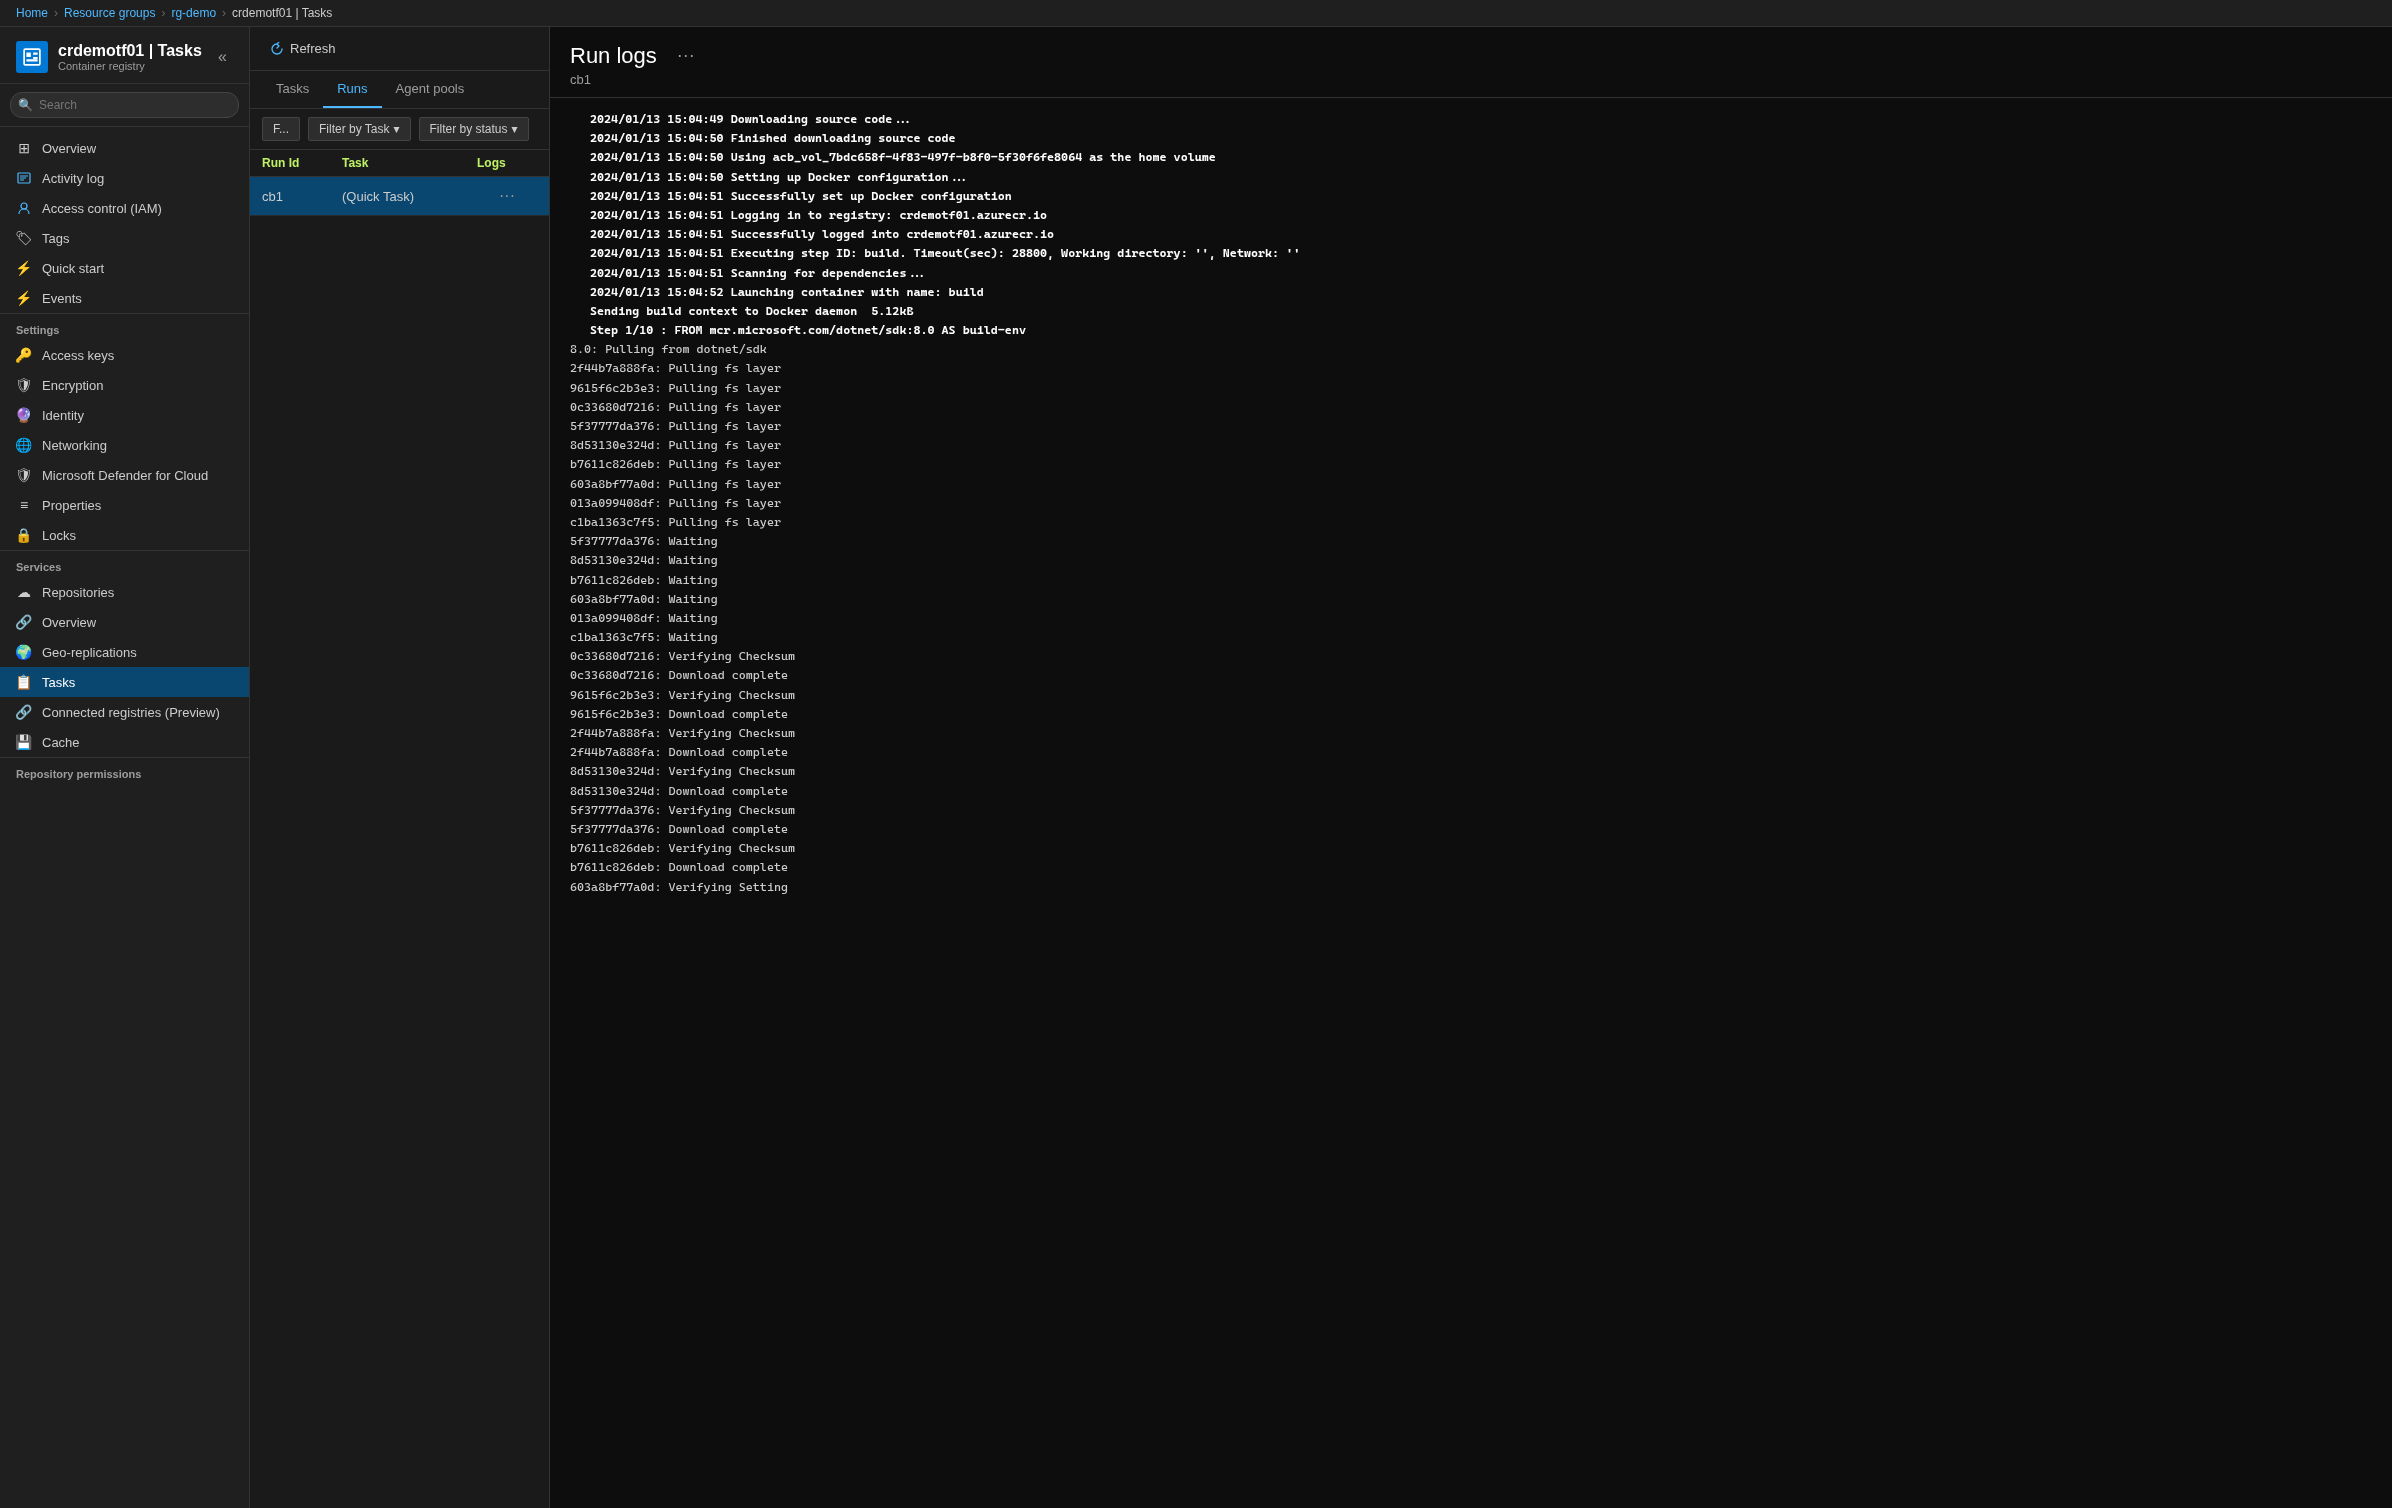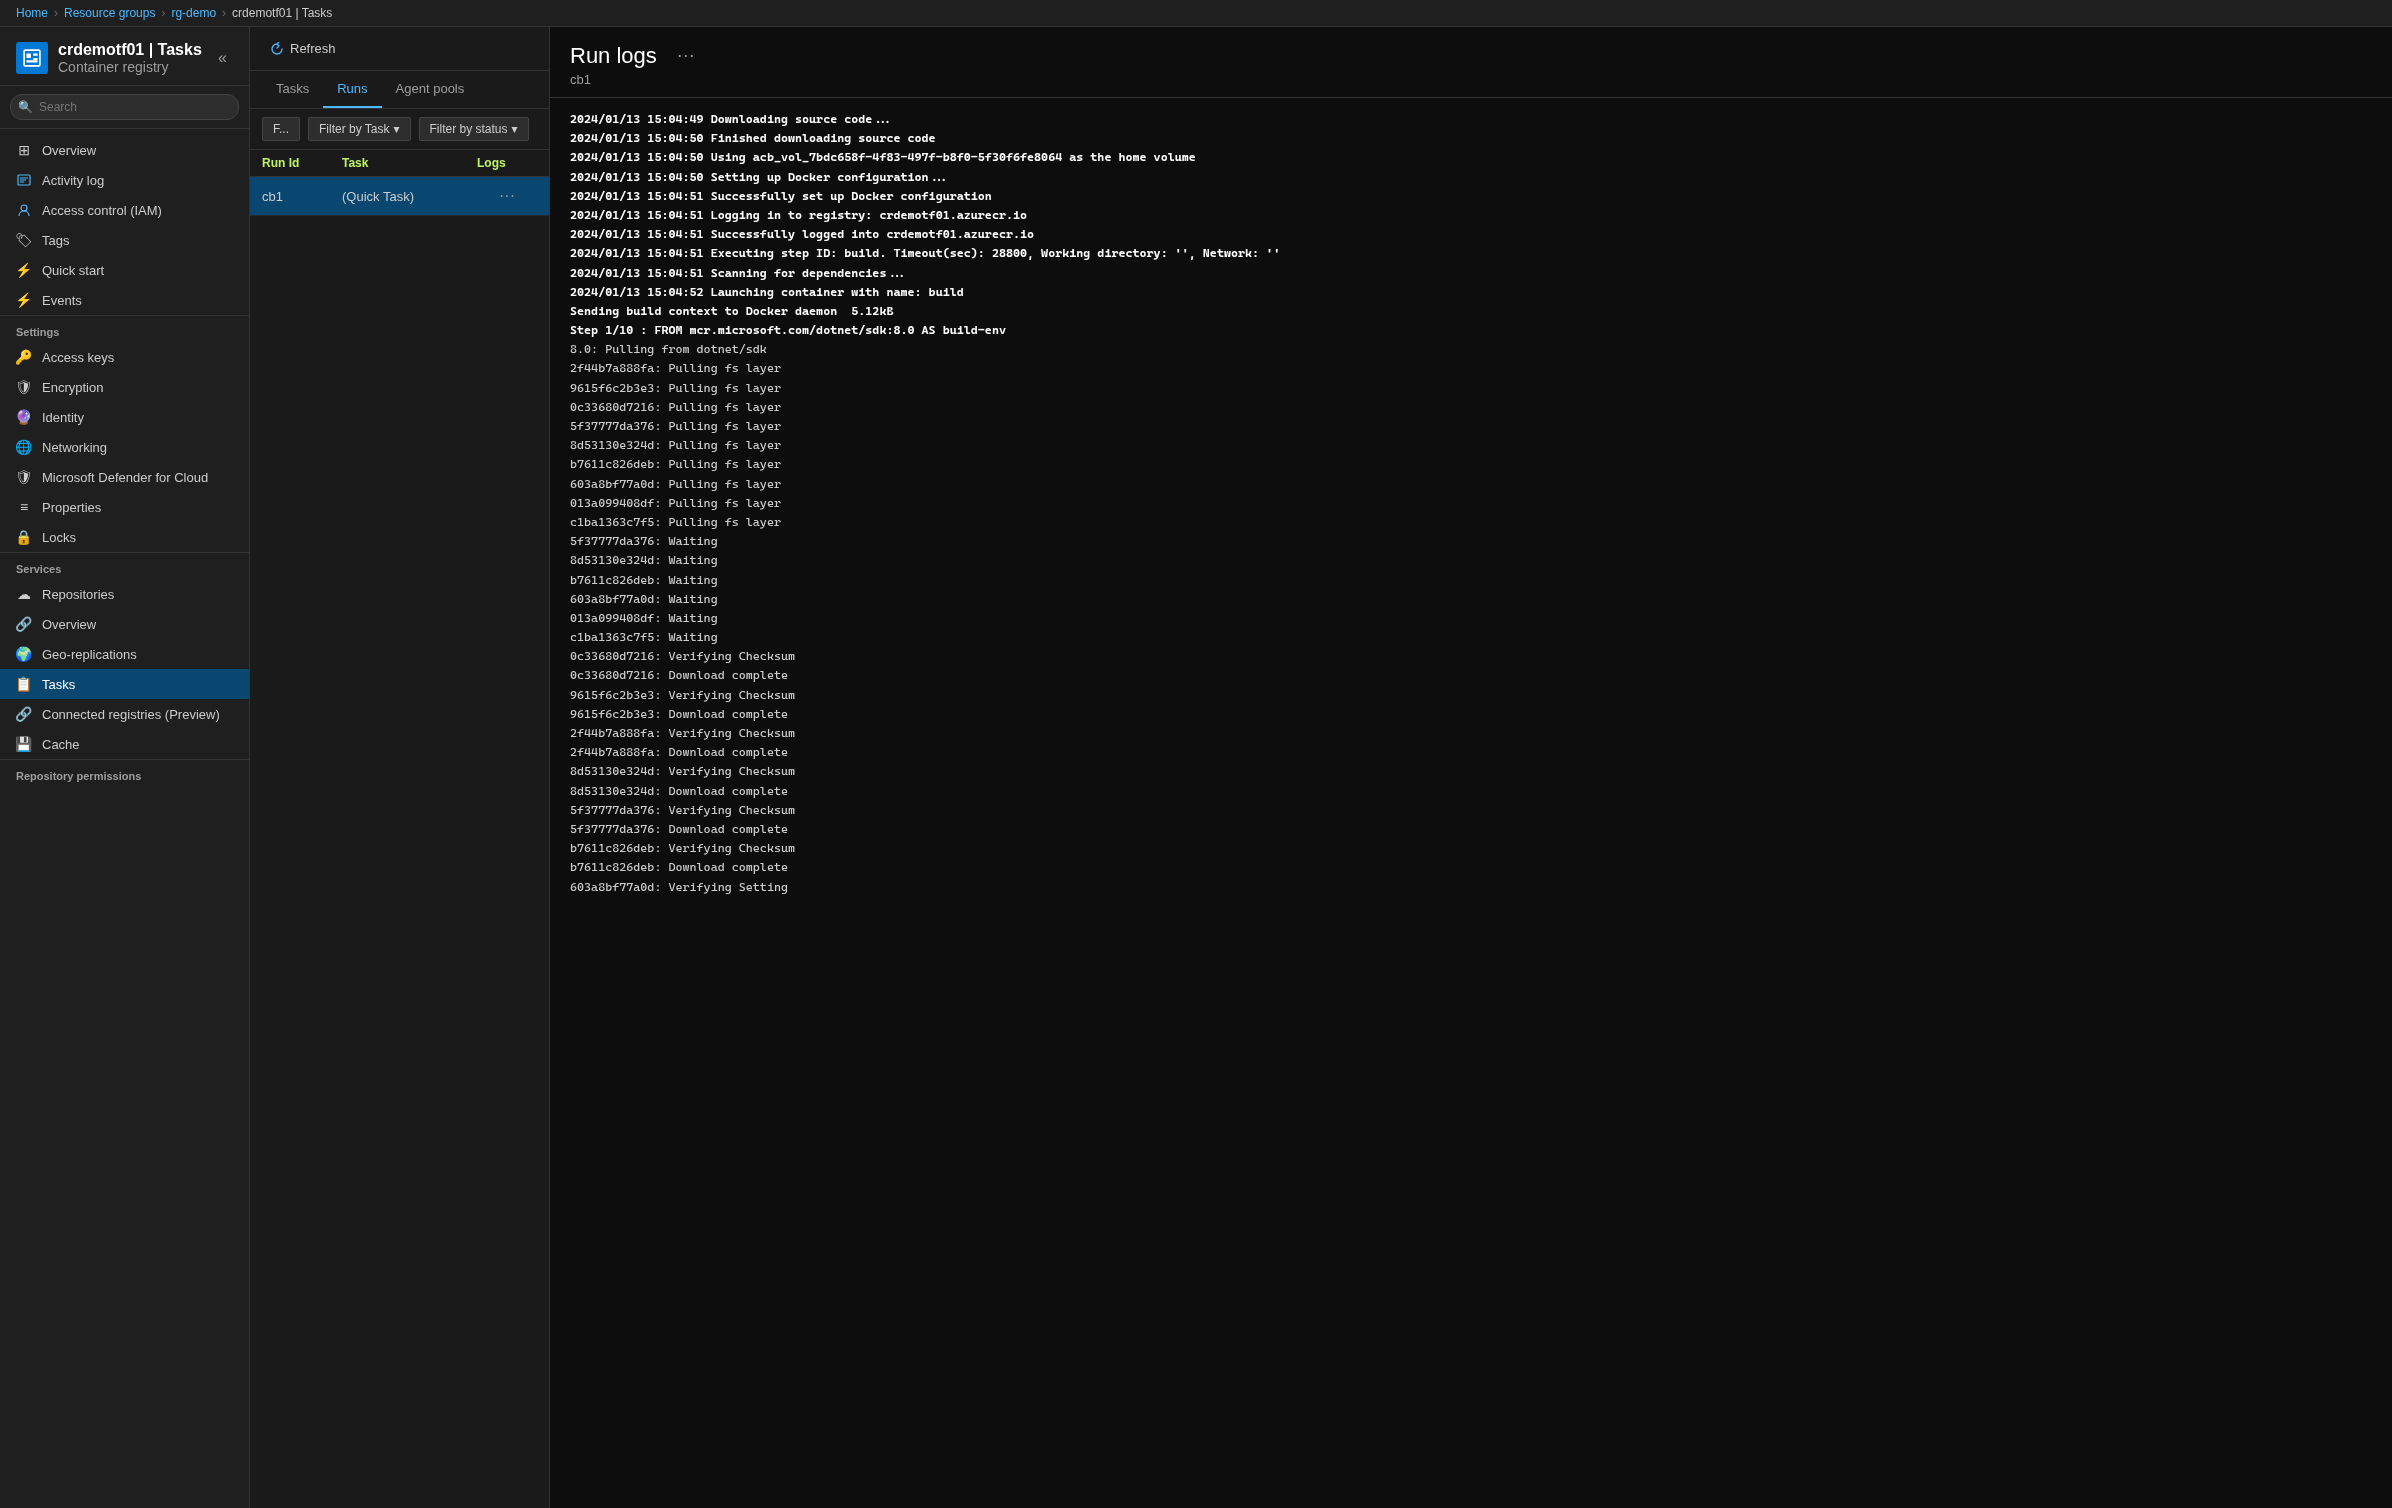--- a/index.html
+++ b/index.html
@@ -70,21 +70,21 @@
       flex-shrink: 0;
     }
     .sidebar-icon-box svg { width: 18px; height: 18px; fill: white; }
     .sidebar-title-text h1 {
       font-size: 16px;
       font-weight: 600;
       color: #ffffff;
       white-space: nowrap;
     }
     .sidebar-title-text p {
-      font-size: 14px;
+      font-size: 11px;
       color: #9d9d9d;
     }
     .sidebar-collapse-btn {
       margin-left: auto;
       background: none;
       border: none;
       color: #9d9d9d;
       cursor: pointer;
       font-size: 16px;
       padding: 2px 6px;
@@ -281,21 +281,21 @@
       font-family: 'Cascadia Code', 'Consolas', 'Courier New', monospace;
       font-size: 12px;
       line-height: 1.6;
       color: #cccccc;
       background: #0d0d0d;
     }
     .log-line {
       white-space: pre;
       display: block;
     }
-    .log-line.bold { font-weight: 700; color: #ffffff; }
+    .log-line.bold { font-weight: 700; color: #ffffff; margin-left: 20px; }
 
     
     ::-webkit-scrollbar { width: 6px; height: 6px; }
     ::-webkit-scrollbar-track { background: #1a1a1a; }
     ::-webkit-scrollbar-thumb { background: #444; border-radius: 3px; }
   </style>
 </head>
 <body>
 
 <div class="breadcrumb-bar">

